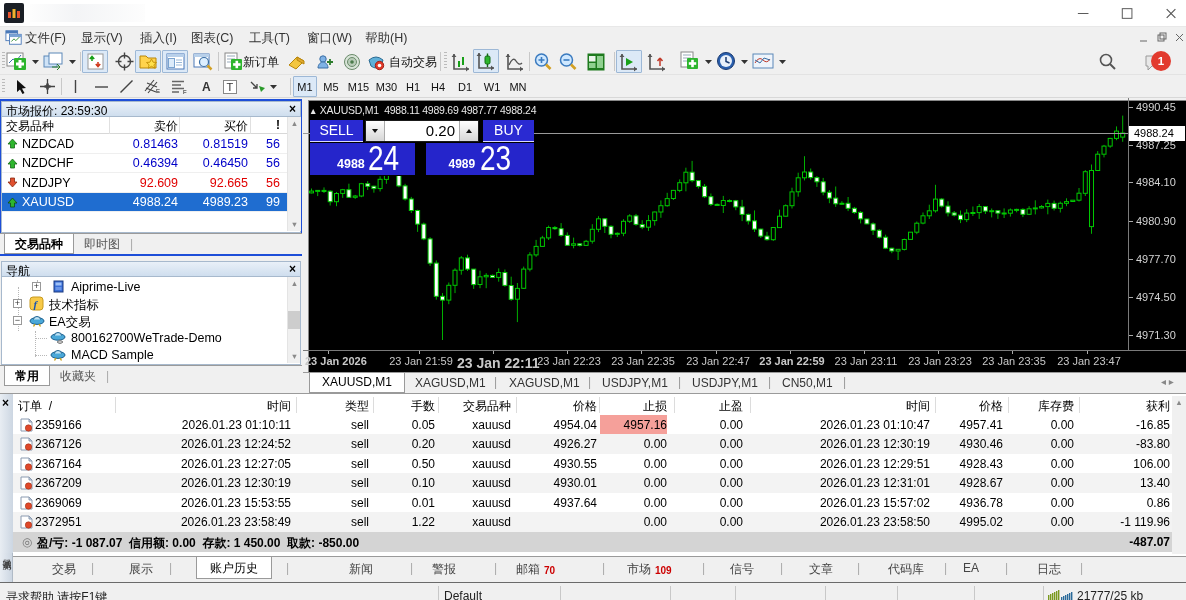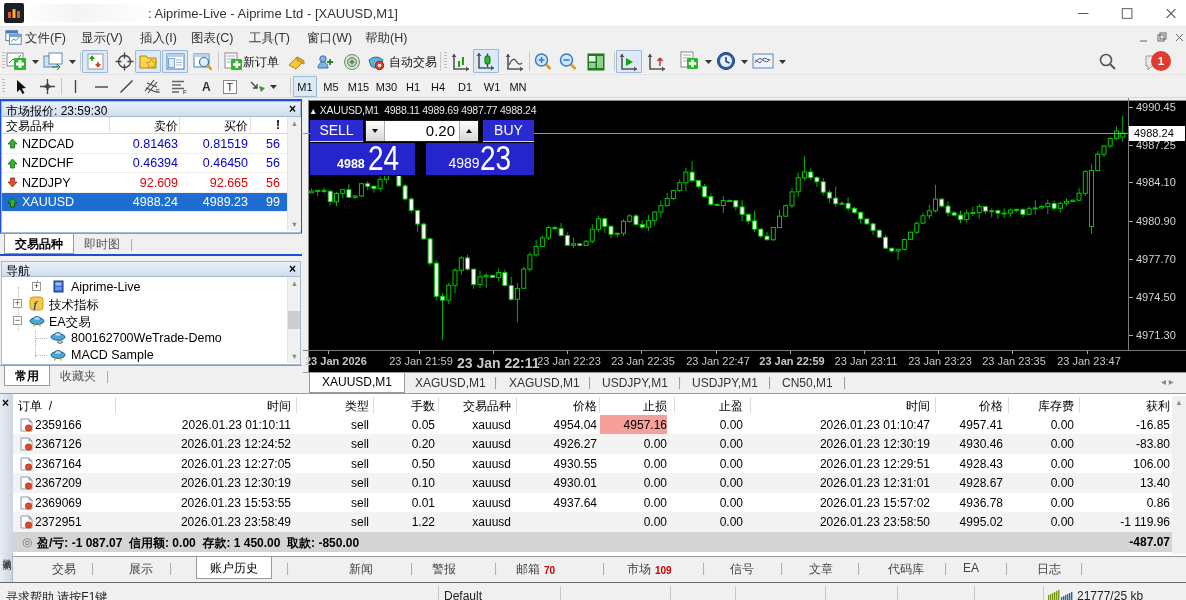--- a/index.html
+++ b/index.html
@@ -48,21 +48,20 @@
 </head>
 <body>
 
 <div class="abs" id="titlebar">
   <div class="abs ticon"><svg width="20" height="20" viewBox="0 0 20 20">
         <rect x="4" y="9" width="3" height="6" fill="#e8542e"></rect>
         <rect x="8.5" y="6" width="3" height="9" fill="#f0b22d"></rect>
         <rect x="13" y="8" width="3" height="7" fill="#e8542e"></rect>
       </svg></div>
   <div class="abs" style="left:30px;top:4px;width:115px;height:18px;background:linear-gradient(90deg,#fdfdfd,#f3f4f6 40%,#fdfdfd)"></div>
-  <div class="abs ttext">: Aiprime-Live - Aiprime Ltd - [XAUUSD,M1]</div>
   <svg class="abs" style="left:1074px;top:0" width="112" height="27" viewBox="0 0 116 27">
     <line x1="4" y1="13.5" x2="15" y2="13.5" stroke="#555" stroke-width="1"></line>
     <rect x="50" y="8.5" width="10" height="10" fill="none" stroke="#555" stroke-width="1"></rect>
     <path d="M 96 9 L 105 18 M 105 9 L 96 18" stroke="#555" stroke-width="1.2" fill="none"></path>
   </svg>
 </div>
 
 <div class="abs" id="menubar">
   <svg class="abs" style="left:5px;top:2px" width="18" height="17" viewBox="0 0 20 17">
       <rect x="1" y="1" width="13" height="11" fill="#fff" stroke="#4a79b8"></rect>
@@ -782,21 +781,21 @@
   <div class="abs" style="left:93px;top:0;width:19px;height:20px;background:linear-gradient(#fefefe,#d6d6d6);border-left:1px solid #aaa">
           <div style="margin:8px auto 0;width:0;height:0;border-left:3.5px solid transparent;border-right:3.5px solid transparent;border-bottom:4.5px solid #111"></div>
         </div>
 </div>
 <div class="abs" style="left:173px;top:0;width:51px;height:22px;background:#2a2ad2;border-bottom:1px solid #d8d8ff;color:#fff;font-size:14px;text-align:center;line-height:21px">BUY</div>
 <div class="abs" style="left:0;top:23.5px;width:105px;height:32px;background:#2525cb;color:#fff">
   <span class="abs" style="left:27px;bottom:4px;font-size:12.5px;font-weight:bold">4988</span>
   <span class="abs" style="left:58px;bottom:-3px;font-size:35px;transform:scaleX(0.8);transform-origin:left bottom">24</span>
 </div>
 <div class="abs" style="left:115.5px;top:23.5px;width:108.5px;height:32px;background:#2525cb;color:#fff">
-  <span class="abs" style="left:23px;bottom:4px;font-size:14px;font-weight:normal">4989</span>
+  <span class="abs" style="left:23px;bottom:4px;font-size:12px;font-weight:bold">4989</span>
   <span class="abs" style="left:54px;bottom:-3px;font-size:35px;transform:scaleX(0.8);transform-origin:left bottom">23</span>
 </div>
 </div>
 </div>
 <div class="abs" style="left:303px;top:372px;width:883px;height:21px;background:#f0f0f0;border-top:1px solid #9a9a9a;font-size:12px;color:#333">
 <div class="abs" style="left:6px;top:0;height:20px;background:#fff;border:1px solid #9a9a9a;border-top:none;padding:2px 12px 0 12px;color:#000">XAUUSD,M1</div>
 <span class="abs" style="left:112px;top:3px">XAGUSD,M1</span>
     <span class="abs" style="left:191px;top:2px;color:#999">|</span>
 <span class="abs" style="left:206px;top:3px">XAGUSD,M1</span>
     <span class="abs" style="left:285px;top:2px;color:#999">|</span>

